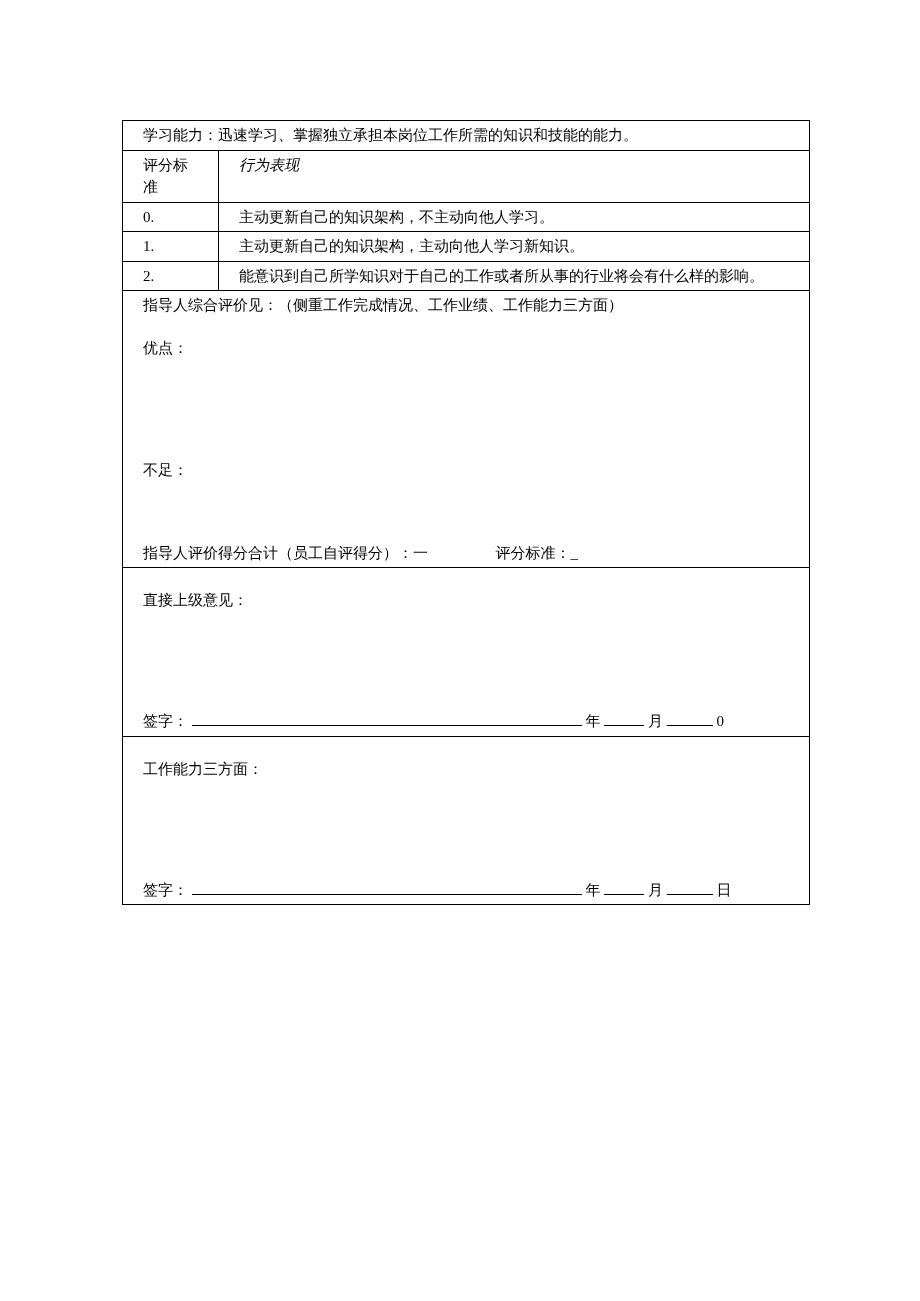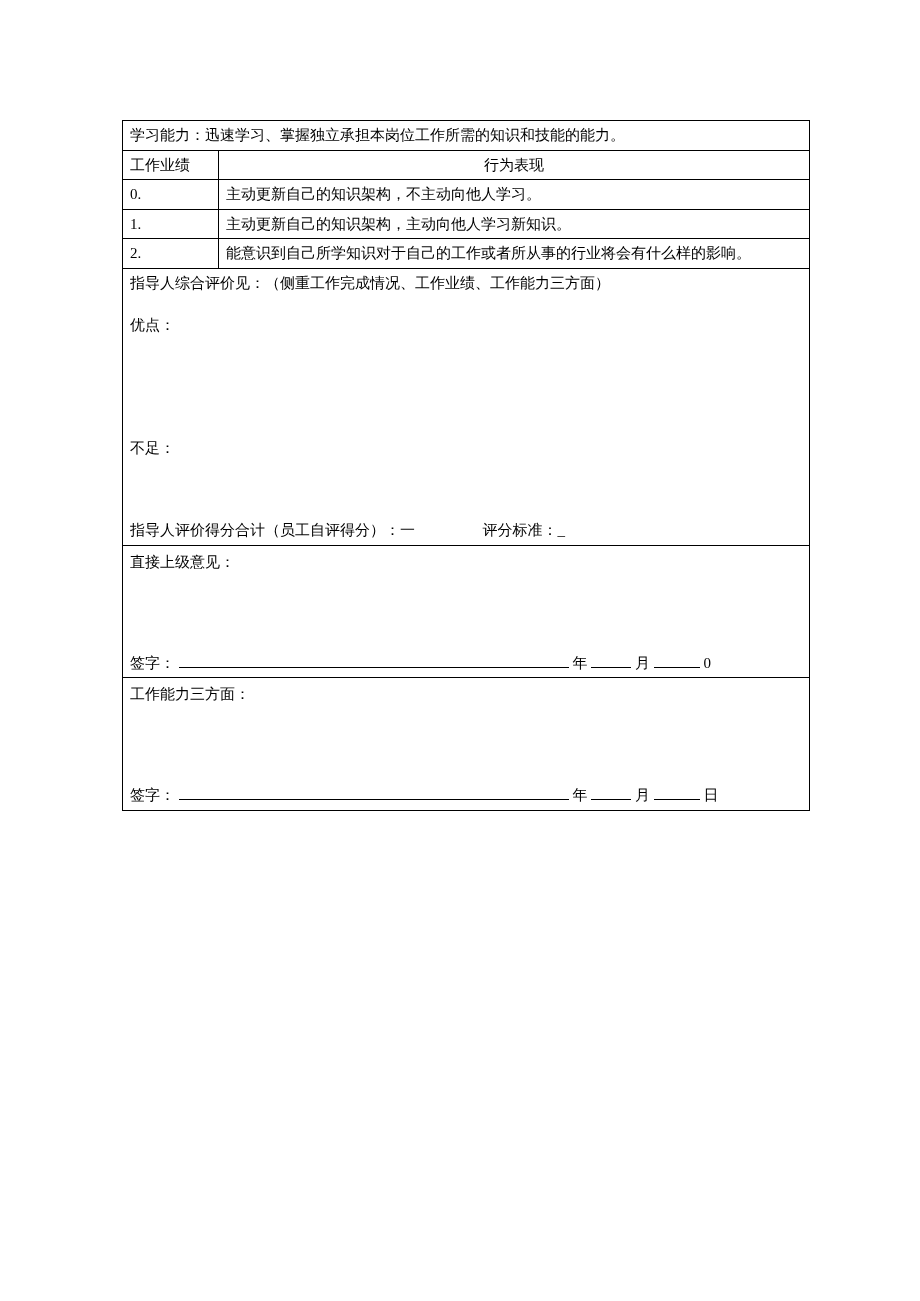--- a/index.html
+++ b/index.html
@@ -15,47 +15,47 @@
   .page {
     padding: 120px 110px 60px 122px;
   }
   table.main {
     border-collapse: collapse;
     width: 100%;
     table-layout: fixed;
   }
   table.main td {
     border: 1px solid #000;
-    padding: 3px 7px;
+    padding: 3px 20px;
     vertical-align: top;
     line-height: 1.5;
   }
   .col-narrow { width: 96px; }
-  .center { text-align: center; }
+  .center { text-align: left; font-style: italic; }
   .score-line {
     padding: 10px 4px 6px 4px;
   }
   .u1 { display: inline-block; border-bottom: 1px solid #000; width: 70px; height: 1em; vertical-align: baseline; }
   .u2 { display: inline-block; border-bottom: 1px solid #000; width: 270px; height: 1em; vertical-align: baseline; }
   .comment-big {
     min-height: 350px;
     padding: 8px 4px;
     line-height: 2.0;
     font-family: Liberation Serif, serif;
   }
   .comment-big .gap { height: 100px; }
   .comment-big .gap2 { height: 60px; }
   .sig-block {
     padding: 6px 14px 6px 14px;
     min-height: 120px;
     position: relative;
   }
-  .sig-block .title { line-height: 1.8; }
+  .sig-block .title { line-height: 1.8; margin-top: 16px; }
   .sig-line {
-    margin-top: 76px;
+    margin-top: 96px;
     white-space: nowrap;
   }
   .ul-long { display:inline-block; border-bottom:1px solid #000; width:390px; height:1em; vertical-align:baseline; }
   .ul-short { display:inline-block; border-bottom:1px solid #000; width:40px; height:1em; vertical-align:baseline; }
   .ul-med  { display:inline-block; border-bottom:1px solid #000; width:46px; height:1em; vertical-align:baseline; }
 </style>
 </head>
 <body>
 
 <div class="page">
@@ -64,21 +64,21 @@
     <col class="col-narrow">
     <col>
   </colgroup>
 
   <tbody>
         <tr>
     <td colspan="2">学习能力：迅速学习、掌握独立承担本岗位工作所需的知识和技能的能力。</td>
   </tr>
 
   <tr>
-    <td>工作业绩</td>
+    <td>评分标准</td>
     <td class="center">行为表现</td>
   </tr>
 
   <tr>
     <td>0.</td>
     <td>主动更新自己的知识架构，不主动向他人学习。</td>
   </tr>
   <tr>
     <td>1.</td>
     <td>主动更新自己的知识架构，主动向他人学习新知识。</td>

